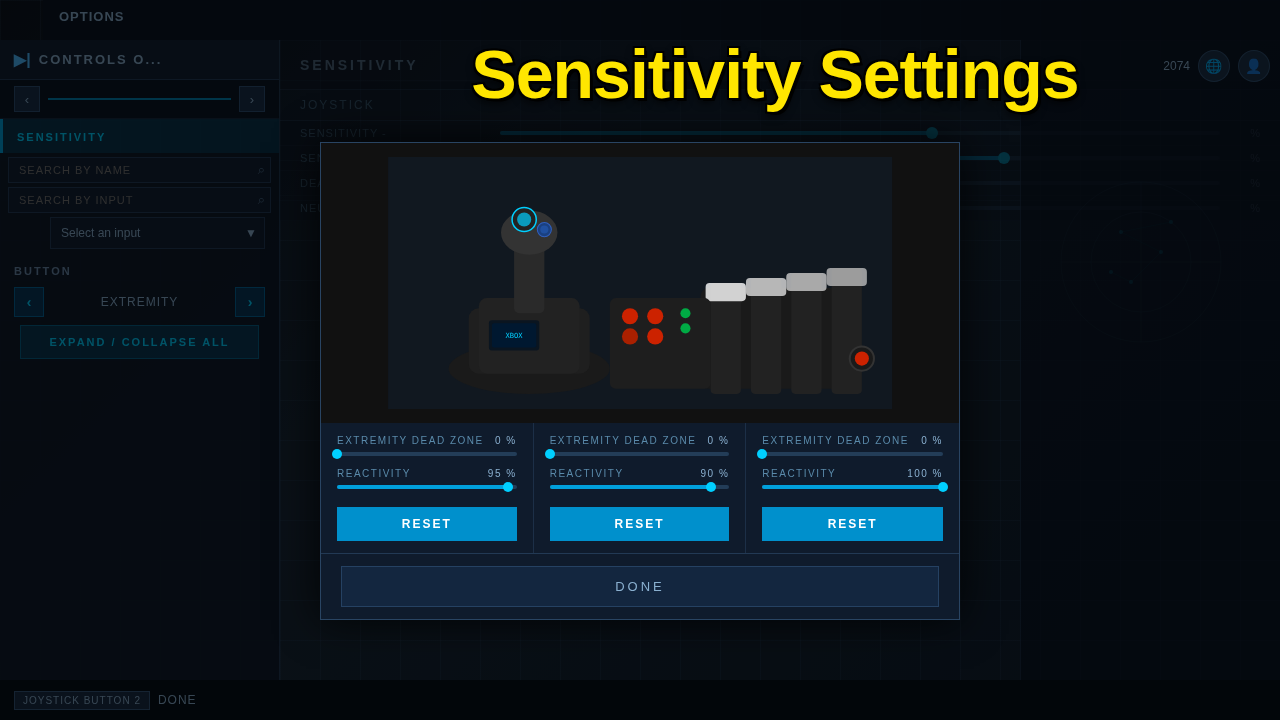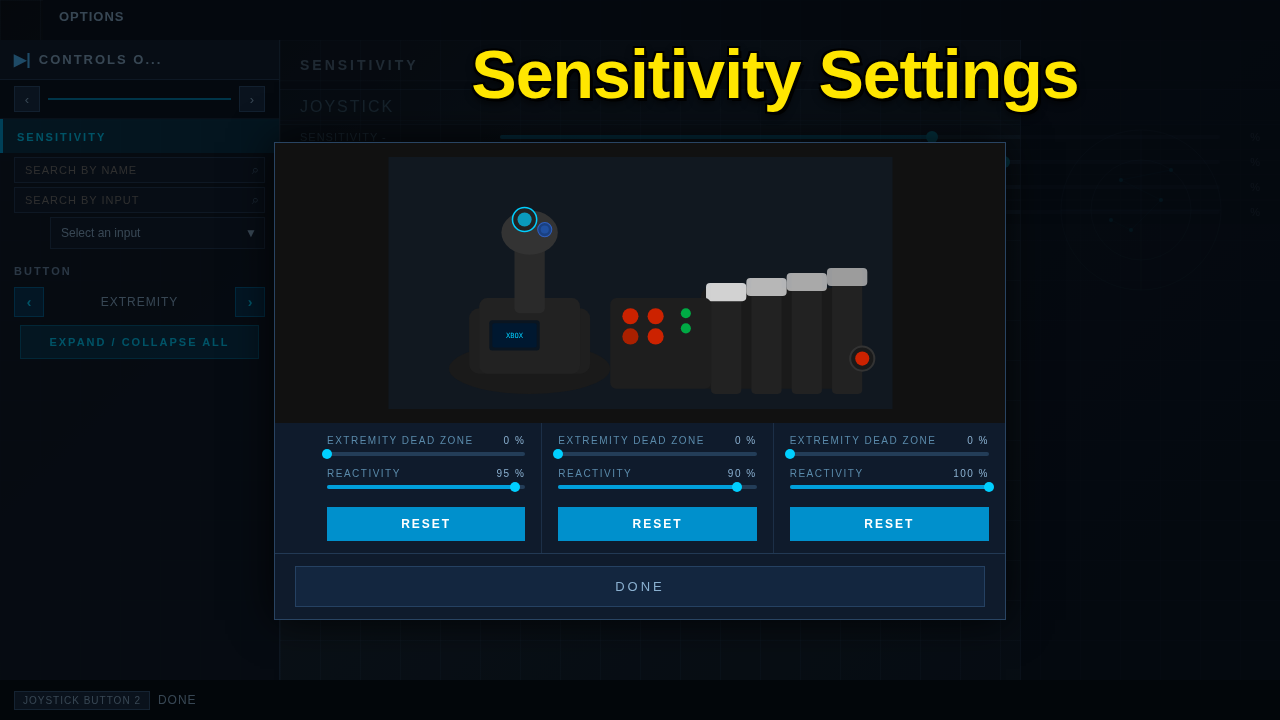--- a/index.html
+++ b/index.html
@@ -103,21 +103,21 @@
     .section-label {
       color: #6a8aaa;
       font-size: 11px;
       letter-spacing: 2px;
       font-weight: 600;
       padding: 12px 14px 6px;
     }
 
     .search-input-wrap {
       position: relative;
-      margin: 4px 14px;
+      margin: 4px 8px;
     }
 
     .search-input {
       width: 100%;
       background: rgba(20,35,55,0.9);
       border: 1px solid rgba(80,130,180,0.3);
       color: #4a6a8a;
       font-size: 11px;
       padding: 6px 28px 6px 10px;
       letter-spacing: 1px;
@@ -235,21 +235,21 @@
     .section-header-row {
       display: flex;
       align-items: center;
       padding: 8px 20px;
       background: rgba(15,28,45,0.7);
       border-bottom: 1px solid rgba(80,130,180,0.2);
     }
 
     .section-header-text {
       color: #5a8aaa;
-      font-size: 16px;
+      font-size: 12px;
       letter-spacing: 2px;
     }
 
     
     .sens-row {
       display: flex;
       align-items: center;
       padding: 6px 20px;
       border-bottom: 1px solid rgba(80,130,180,0.1);
       background: rgba(12,22,38,0.6);
@@ -306,21 +306,21 @@
       position: absolute;
       inset: 0;
       background: rgba(0,0,0,0.6);
       z-index: 20;
       display: flex;
       align-items: center;
       justify-content: center;
     }
 
     .modal {
-      width: 732px;
+      width: 640px;
       background: rgba(15,28,45,0.98);
       border: 1px solid rgba(80,130,180,0.4);
       box-shadow: 0 0 40px rgba(0,0,0,0.8);
       margin-top: 41px;
     }
 
     .modal-image-area {
       width: 100%;
       height: 280px;
       background: #111;
@@ -334,21 +334,20 @@
     .product-svg {
       width: 90%;
       height: 90%;
     }
 
     
     .modal-settings {
       display: grid;
       grid-template-columns: 1fr 1fr 1fr;
       gap: 0;
-      padding-left: 36px;
     }
 
     .modal-col {
       border-right: 1px solid rgba(80,130,180,0.2);
       padding: 12px 16px;
     }
 
     .modal-col:last-child {
       border-right: none;
     }
@@ -604,20 +603,25 @@
   <div class="filter-row">
     <div class="filter-arrow-btn">‹</div>
     <span class="filter-label">EXTREMITY</span>
     <div class="filter-arrow-btn">›</div>
   </div>
 
   <div class="expand-btn">EXPAND / COLLAPSE ALL</div>
 </div>
 
 <div class="right-panel">
+  <div class="right-top">
+    <span class="right-num">2074</span>
+    <div class="right-icon-circle">🌐</div>
+    <div class="right-icon-circle">👤</div>
+  </div>
 
   <div style="padding: 20px; opacity: 0.3;">
     <svg width="200" height="300" viewBox="0 0 200 300" style="opacity:0.5">
       <circle cx="100" cy="150" r="80" fill="none" stroke="#4a8aaa" stroke-width="0.5"></circle>
       <circle cx="100" cy="150" r="50" fill="none" stroke="#4a8aaa" stroke-width="0.5"></circle>
       <line x1="20" y1="150" x2="180" y2="150" stroke="#4a8aaa" stroke-width="0.5"></line>
       <line x1="100" y1="70" x2="100" y2="230" stroke="#4a8aaa" stroke-width="0.5"></line>
 
       <circle cx="80" cy="120" r="2" fill="#00cfff"></circle>
       <circle cx="120" cy="140" r="2" fill="#00cfff"></circle>

